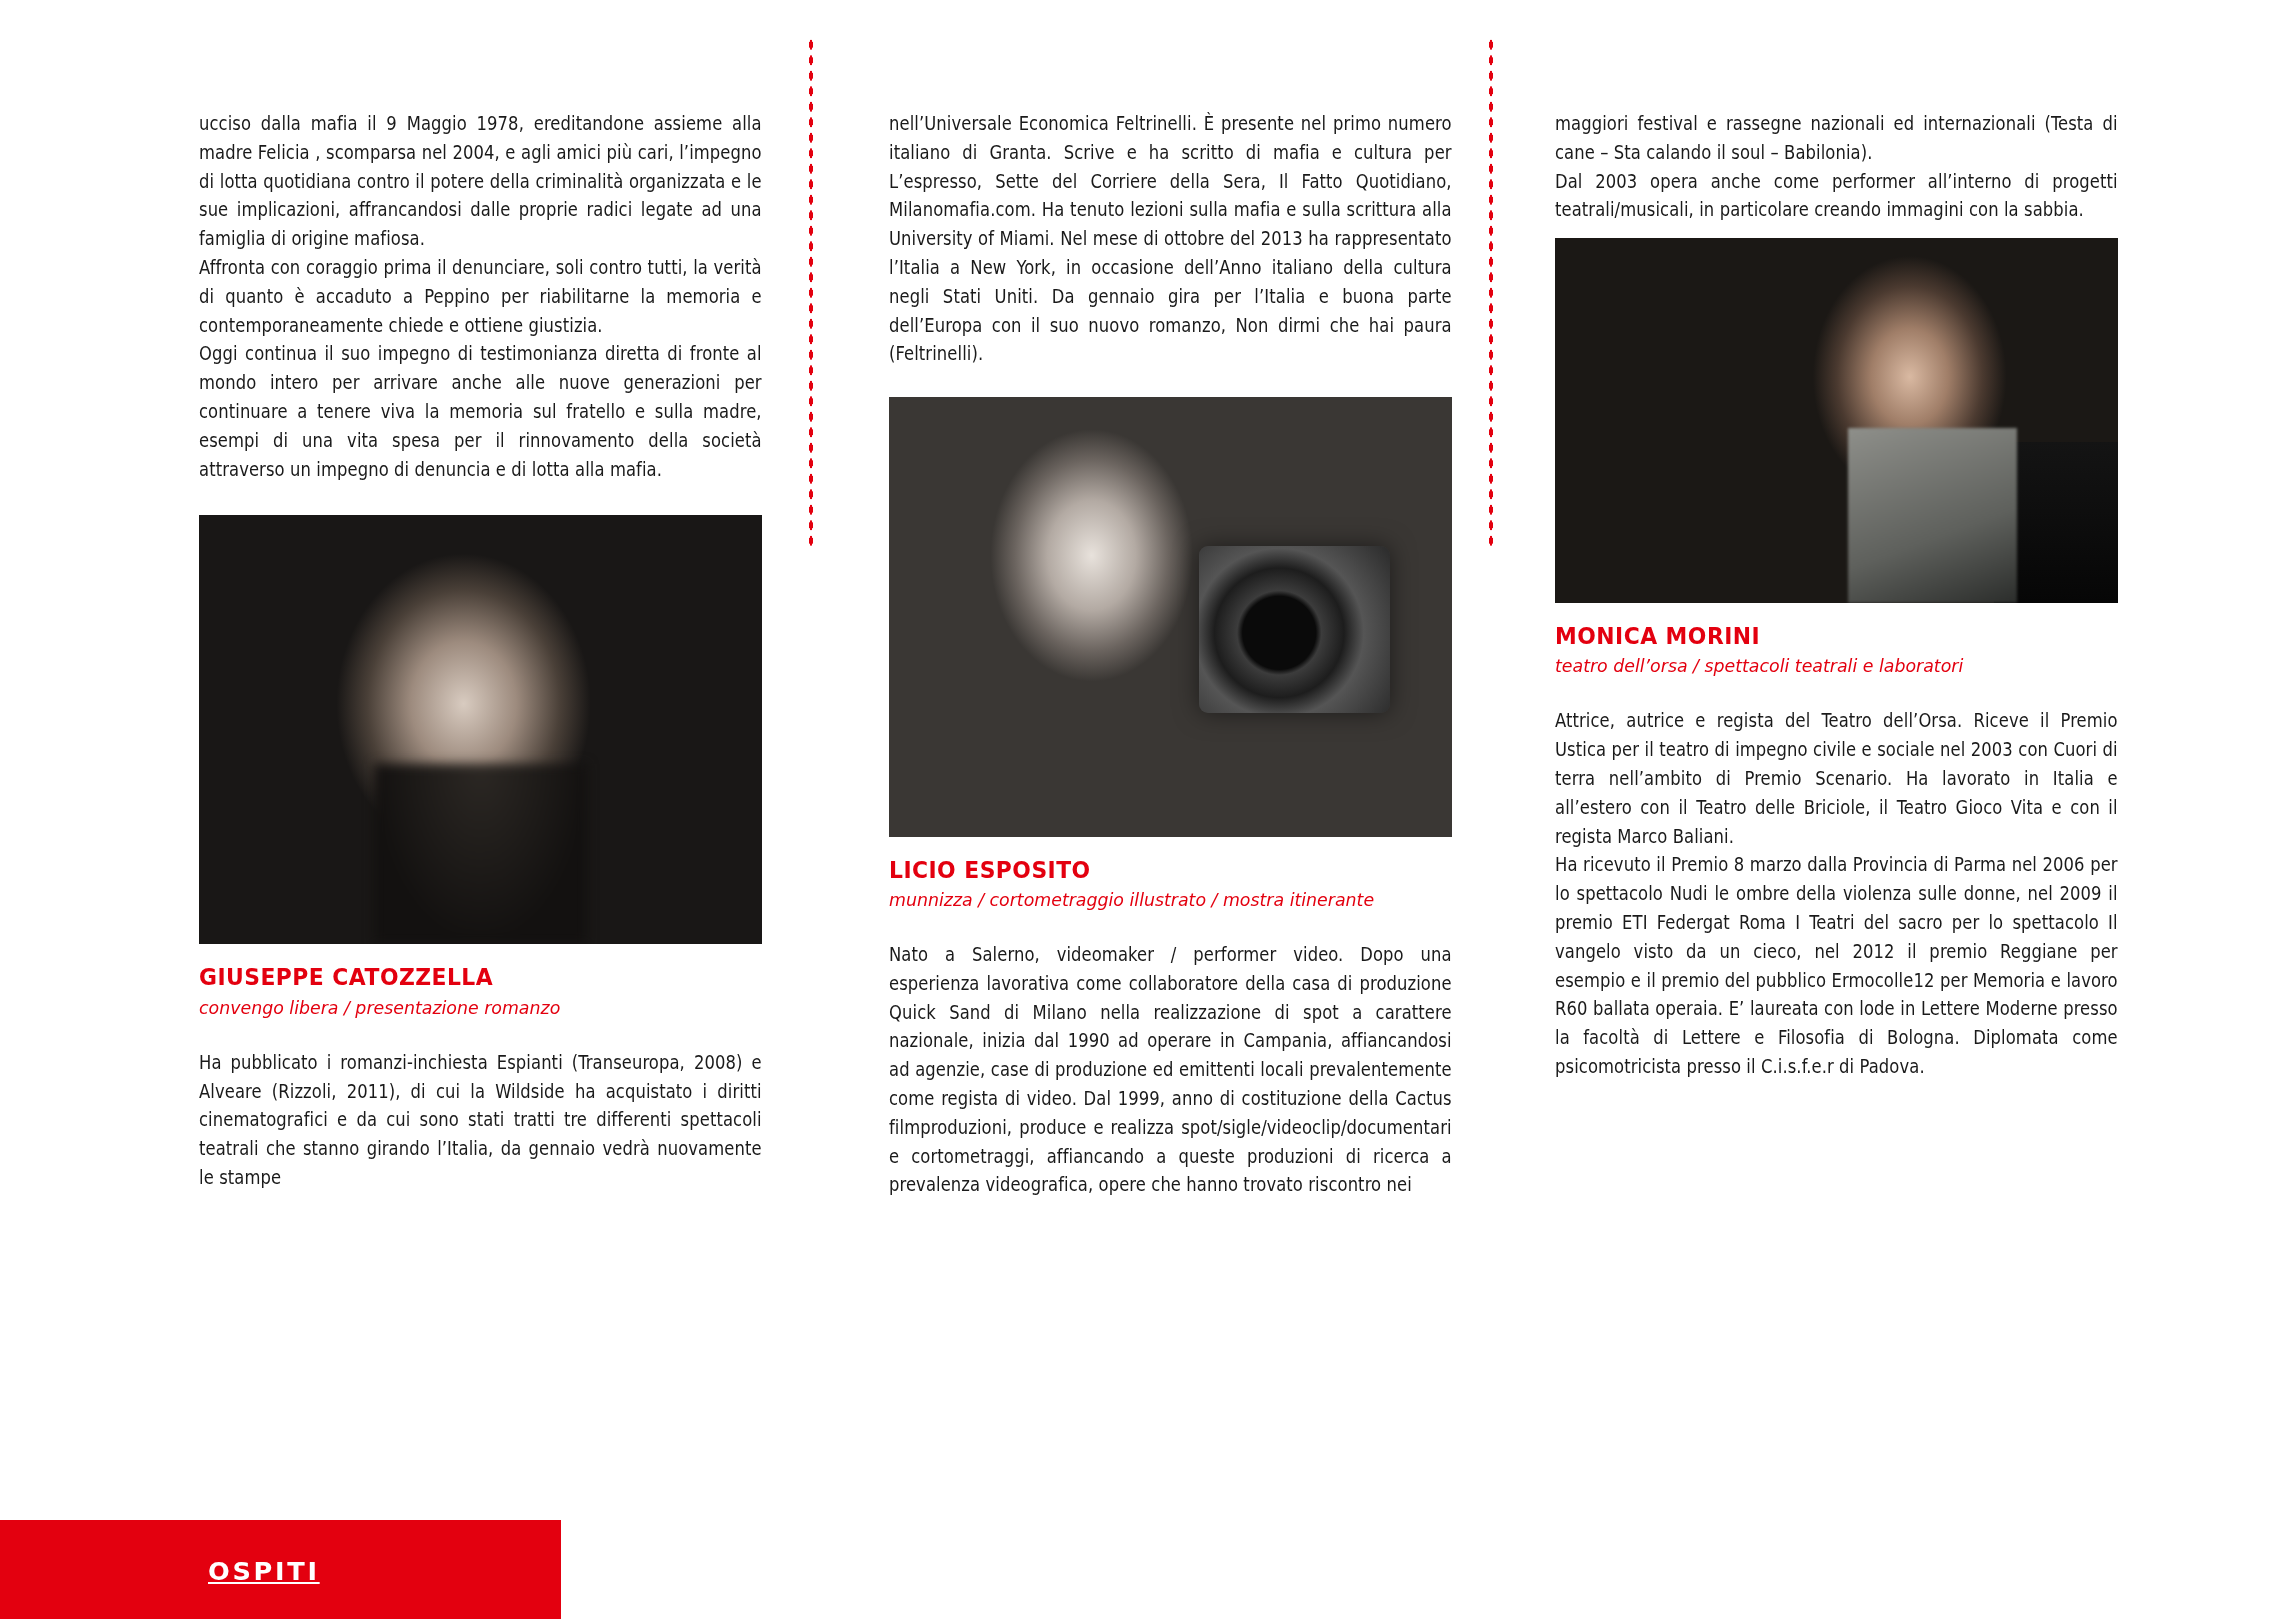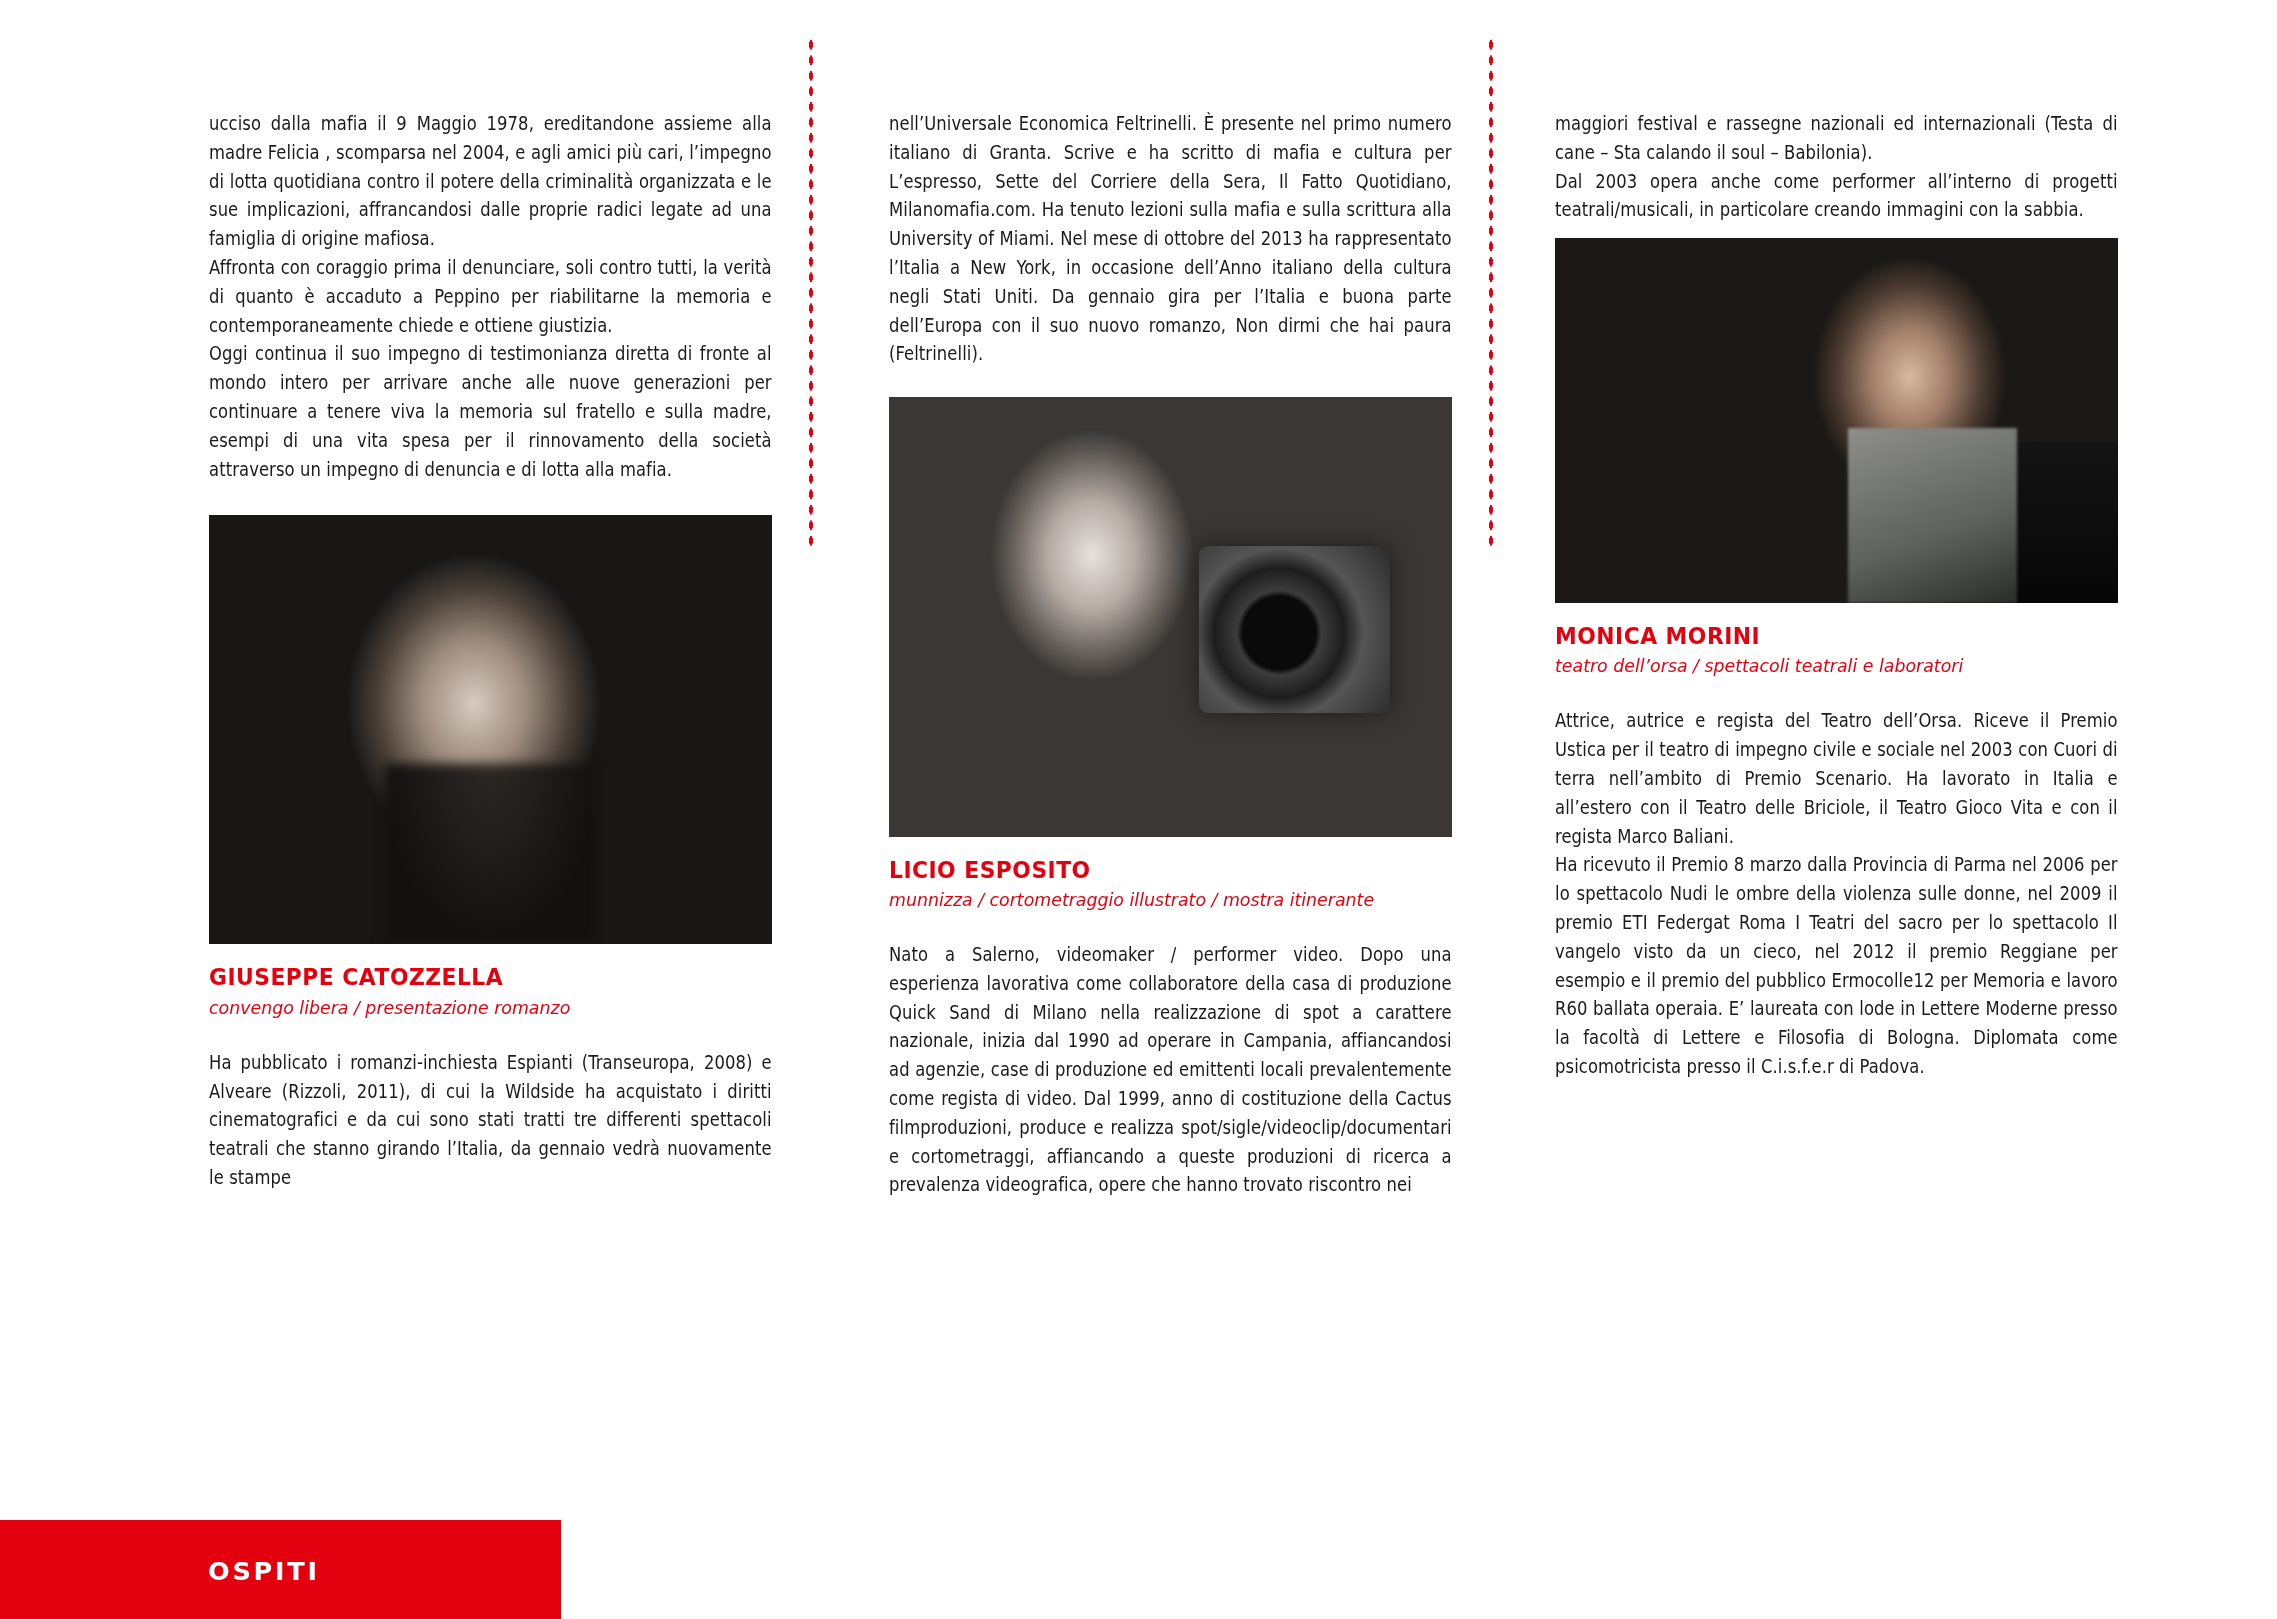--- a/index.html
+++ b/index.html
@@ -19,21 +19,21 @@
     inset: 0;
     background: #ffffff;
   }
 
   
   .col {
     position: absolute;
     top: 110px;
     width: 563px;
   }
-  .col-1 { left: 209px; }
+  .col-1 { left: 199px; }
   .col-2 { left: 877px; padding-left: 12px; }
   .col-3 { left: 1555px; }
 
   
   .vrule {
     position: absolute;
     top: 37px;
     width: 5.5px;
     height: 512px;
     background-image: radial-gradient(#e3000f 45%, rgba(255,255,255,0) 47%);
@@ -157,20 +157,21 @@
   }
   .footer-label {
     position: absolute;
     left: 208px;
     bottom: 33px;
     color: #ffffff;
     font-family: "DejaVu Sans", sans-serif;
     font-size: 25.6px;
     font-weight: bold;
     letter-spacing: 2.7px;
+    text-decoration: underline;
   }
 </style>
 </head>
 <body>
 
 <div class="page">
 
   <div class="vrule vrule-1"></div>
   <div class="vrule vrule-2"></div>
 

